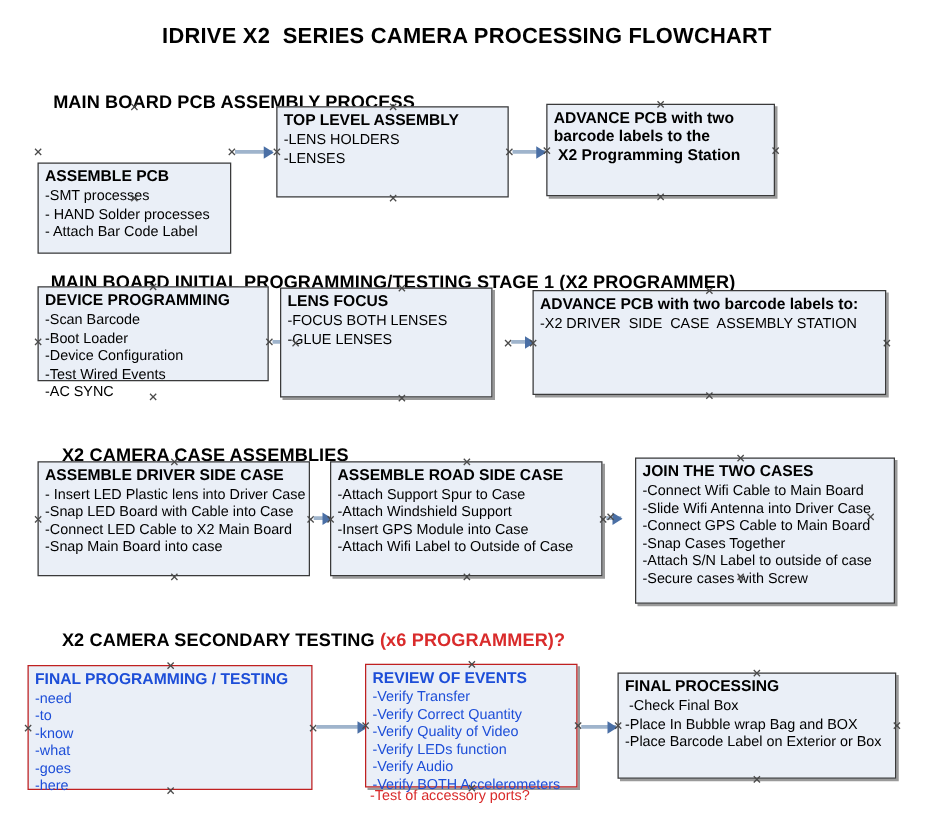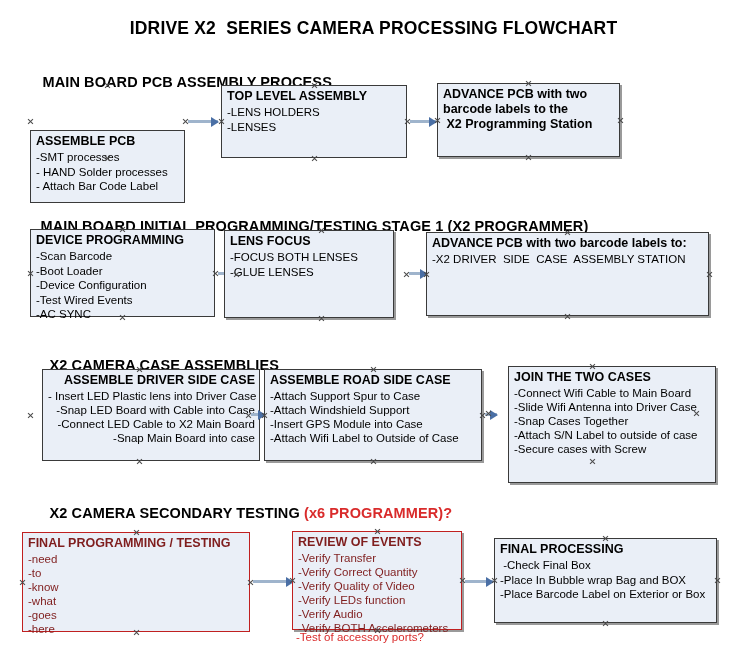--- a/index.html
+++ b/index.html
@@ -67,21 +67,21 @@
   .box-line {
     font-size: 11.5px;
     line-height: 14.5px;
     white-space: pre;
   }
   .box.red-text {
     border-color: #c02020;
   }
   .box.red-text .box-title,
   .box.red-text .box-line {
-    color: #7f1d1d;
+    color: #1d4ed8;
   }
   .box.tight .box-line {
     line-height: 14px;
   }
 
   
   .handle {
     position: absolute;
     width: 7px;
     height: 7px;
@@ -173,21 +173,21 @@
   </div>
   <span class="handle" style="left:528px; top:83px;"></span>
   <span class="handle" style="left:528px; top:157px;"></span>
   <span class="handle" style="left:437px; top:120px;"></span>
   <span class="handle" style="left:620px; top:120px;"></span>
 
   <div class="section-header" style="left:24px; top:202px;">
     <span>MAIN BOARD INITIAL PROGRAMMING/TESTING STAGE 1 (X2 PROGRAMMER)</span>
   </div>
 
-  <div class="box" style="left:30px; top:229px; width:185px; height:88px;">
+  <div class="box" style="left:30px; top:229px; width:185px; height:76px;">
     <div class="box-title">DEVICE PROGRAMMING</div>
     <div class="box-line">-Scan Barcode</div>
     <div class="box-line">-Boot Loader</div>
     <div class="box-line">-Device Configuration</div>
     <div class="box-line">-Test Wired Events</div>
     <div class="box-line">-AC SYNC</div>
   </div>
   <span class="handle" style="left:122px; top:229px;"></span>
   <span class="handle" style="left:122px; top:317px;"></span>
   <span class="handle" style="left:30px; top:273px;"></span>
@@ -213,21 +213,21 @@
   </div>
   <span class="handle" style="left:567px; top:232px;"></span>
   <span class="handle" style="left:567px; top:316px;"></span>
   <span class="handle" style="left:426px; top:274px;"></span>
   <span class="handle" style="left:709px; top:274px;"></span>
 
   <div class="section-header" style="left:33px; top:341px;">
     <span>X2 CAMERA CASE ASSEMBLIES</span>
   </div>
 
-  <div class="box tight" style="left:42px; top:369px; width:218px; height:92px;text-align:right;">
+  <div class="box tight" style="left:30px; top:369px; width:218px; height:92px;">
     <div class="box-title">ASSEMBLE DRIVER SIDE CASE</div>
     <div class="box-line">- Insert LED Plastic lens into Driver Case</div>
     <div class="box-line">-Snap LED Board with Cable into Case</div>
     <div class="box-line">-Connect LED Cable to X2 Main Board</div>
     <div class="box-line">-Snap Main Board into case</div>
   </div>
   <span class="handle" style="left:139px; top:369px;"></span>
   <span class="handle" style="left:139px; top:461px;"></span>
   <span class="handle" style="left:30px; top:415px;"></span>
   <span class="handle" style="left:248px; top:415px;"></span>
@@ -245,20 +245,21 @@
   <span class="handle" style="left:373px; top:461px;"></span>
   <span class="handle" style="left:264px; top:415px;"></span>
   <span class="handle" style="left:482px; top:415px;"></span>
 
   <div class="arrow" style="left:485px; top:413px; width:12px;"></div>
 
   <div class="box shadowed tight" style="left:508px; top:366px; width:208px; height:117px;">
     <div class="box-title">JOIN THE TWO CASES</div>
     <div class="box-line">-Connect Wifi Cable to Main Board</div>
     <div class="box-line">-Slide Wifi Antenna into Driver Case</div>
+    <div class="box-line">-Connect GPS Cable to Main Board</div>
     <div class="box-line">-Snap Cases Together</div>
     <div class="box-line">-Attach S/N Label to outside of case</div>
     <div class="box-line">-Secure cases with Screw</div>
   </div>
   <span class="handle" style="left:592px; top:366px;"></span>
   <span class="handle" style="left:592px; top:461px;"></span>
   <span class="handle" style="left:488px; top:413px;"></span>
   <span class="handle" style="left:696px; top:413px;"></span>
 
   <div class="section-header" style="left:33px; top:489px;">

